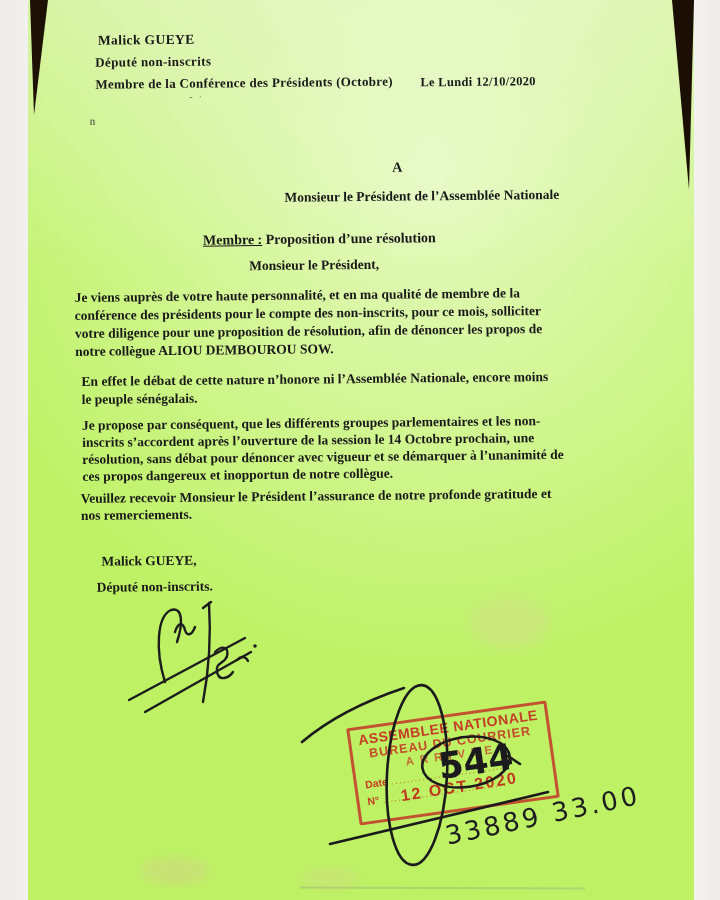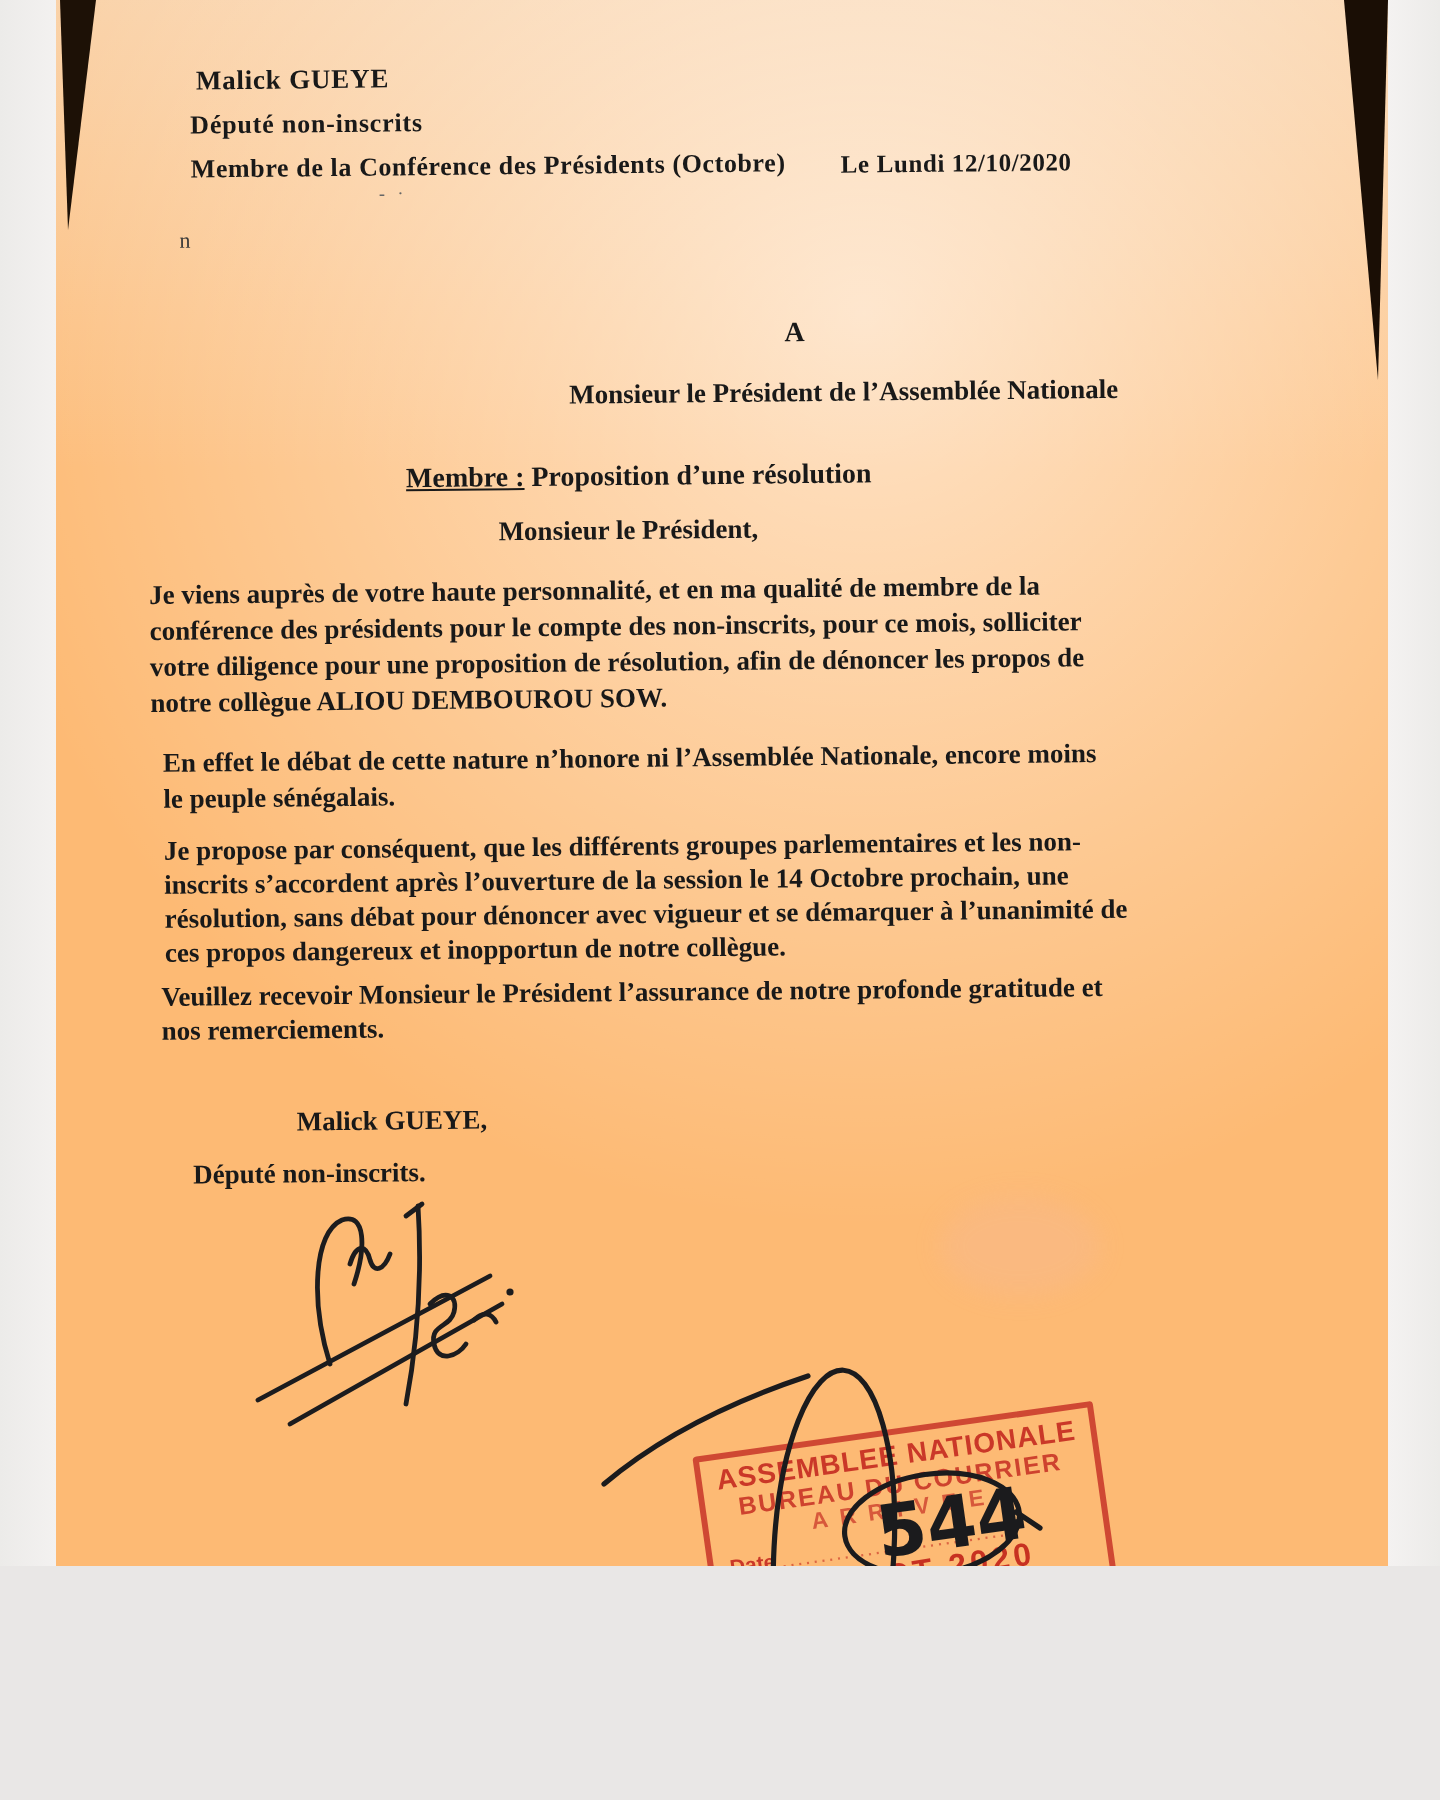--- a/index.html
+++ b/index.html
@@ -1,17 +1,17 @@
 <!DOCTYPE html>
 <html><head>
 <meta charset="utf-8">
 <style>
   html,body{margin:0;padding:0;background:#e9e7e6;}
-  .photo{position:relative;width:720px;height:783px;overflow:hidden;
-         background:#fdba74;font-family:"Liberation Serif",serif;}
+  .photo{position:relative;width:720px;height:900px;overflow:hidden;
+         background:#bef264;font-family:"Liberation Serif",serif;}
   
   .strip{position:absolute;top:0;height:900px;}
   .strip.left{left:0;width:28px;background:linear-gradient(90deg,#ecebe9,#f3f1f0);}
   .strip.right{left:694px;width:26px;background:linear-gradient(90deg,#f4f2f1,#ecebe9);}
   .edges-svg{position:absolute;left:0;top:0;pointer-events:none;}
   
   .paper-tint{position:absolute;inset:0;background:
       radial-gradient(circle at 60% 20%, rgba(255,255,255,.6), rgba(0,0,0,0) 60%),
       linear-gradient(180deg, rgba(245,243,241,.4), rgba(255,255,255,0) 30%);}
   .smudge{position:absolute;border-radius:50%;filter:blur(6px);}
@@ -32,21 +32,21 @@
   .to-label{left:395px;top:160px;font-size:14px;}
   .recipient{left:287px;top:189px;font-size:13.5px;}
   .subject{left:205px;top:231px;font-size:14px;}
   .subject .lbl{text-decoration:underline;}
   .greeting{left:251px;top:257px;font-size:13.5px;}
   .para{font-size:13.5px;line-height:18px;text-align:left;}
   .p1{left:76px;top:286px;width:492px;}
   .p2{left:82px;top:370px;width:478px;}
   .p3{left:82px;top:414px;width:486px;line-height:17px;}
   .p4{left:80px;top:487px;width:488px;line-height:17px;}
-  .close-name{left:100px;top:551px;font-size:13.5px;margin-left:47px;}
+  .close-name{left:100px;top:551px;font-size:13.5px;}
   .close-title{left:95px;top:577px;font-size:13.5px;}
   
   .ink-svg{position:absolute;pointer-events:none;}
   
   .stamp{position:absolute;left:352px;top:714px;width:196px;height:92px;
          border:3px solid rgba(197,46,36,.82);border-radius:2px;
          transform:rotate(-8deg);transform-origin:50% 50%;
          font-family:"Liberation Sans",sans-serif;color:rgba(198,44,34,.92);}
   .stamp .l1{margin-top:2px;text-align:center;font-size:14px;font-weight:700;letter-spacing:.5px;}
   .stamp .l2{text-align:center;font-size:12.5px;font-weight:700;letter-spacing:1px;opacity:.92;}

